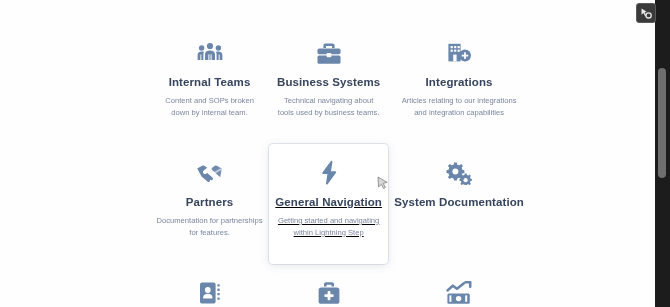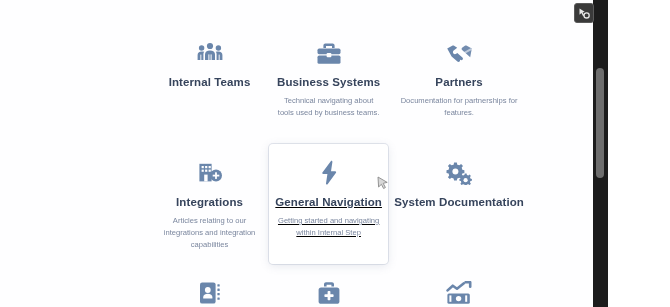--- a/index.html
+++ b/index.html
@@ -7,21 +7,21 @@
   html, body {
     width: 670px;
     height: 307px;
     overflow: hidden;
     background: #ffffff;
     font-family: "Liberation Sans", sans-serif;
   }
 
   #viewport {
     position: relative;
-    width: 608px;
+    width: 670px;
     height: 307px;
     background: #f0abfc;
     overflow: hidden;
   }
 
   
   #page {
     position: absolute;
     left: 0;
     top: 0;
@@ -153,45 +153,34 @@
             <path d="M13 8.4c-3.1 0-5 1.7-5 3.9V18h10v-5.7c0-2.2-1.9-3.9-5-3.9z"></path>
             <path d="M4.6 9.6C2.1 9.6.6 11 .6 12.9V18h5.8v-5.9c0-1 .3-1.8.8-2.4-.8 0-1.8 0-2.6-.1z"></path>
             <path d="M21.4 9.6c-.7.1-1.7.1-2.6.1.5.6.8 1.4.8 2.4V18h5.8v-5.1c0-1.9-1.5-3.3-4-3.3z"></path>
             <rect x="11.4" y="12.4" width="1" height="5.6" fill="#fff"></rect>
             <rect x="13.6" y="12.4" width="1" height="5.6" fill="#fff"></rect>
             <rect x="3.4" y="12.6" width=".9" height="5.4" fill="#fff"></rect>
             <rect x="21.7" y="12.6" width=".9" height="5.4" fill="#fff"></rect>
           </svg>
         </div>
         <div class="card-title">Internal Teams</div>
+        <div class="card-desc">Content and SOPs broken down by internal team.</div>
       </div>
 
       <div class="card">
         <div class="card-icon">
           <svg width="26" height="23" viewBox="0 0 26 23" fill="#6a86ab" aria-hidden="true">
             <path d="M9.4 1.5h7.2c1.1 0 2 .9 2 2V6h-2.6V4.1H10V6H7.4V3.5c0-1.1.9-2 2-2z"></path>
             <rect x="1.5" y="6.6" width="23" height="5.6" rx="1.6"></rect>
             <rect x="1.5" y="13.6" width="23" height="8.2" rx="1.6"></rect>
             <rect x="10.6" y="11.1" width="4.8" height="4.2" rx="1" fill="#fefeff"></rect>
           </svg>
         </div>
         <div class="card-title">Business Systems</div>
         <div class="card-desc">Technical navigating about tools used by business teams.</div>
-      </div>
-
-      <div class="card">
-        <div class="card-icon">
-          <svg width="27" height="20" viewBox="0 0 27 20" fill="#6a86ab" aria-hidden="true">
-            <path d="M1.2 5.4l5-2.7c.6-.3 1.3-.3 1.9.1l3.1 2-3.5 2.8c-.9.7-1 2-.3 2.9.7.8 1.9.9 2.8.3l1.1-.8 5.1 4.4c.7.6.7 1.7.1 2.3-.6.6-1.6.7-2.3.1l-.7-.6.1.1c.6.6.6 1.6 0 2.2-.6.6-1.6.6-2.2.1l-5.8-5L1.2 5.4z"></path>
-            <path d="M25.8 5.4l-5-2.7c-.6-.3-1.3-.3-1.9.1l-2.5 1.6c-.8.5-1 1.6-.5 2.4l.2.2 8.1 7.2 1.6-8.8z" opacity=".95"></path>
-            <rect x="14.6" y="8" width="11.8" height="2" transform="rotate(-30 20 9)" fill="#fefeff" opacity=".55"></rect>
-          </svg>
-        </div>
-        <div class="card-title">Partners</div>
-        <div class="card-desc">Documentation for partnerships for features.</div>
       </div>
 
       <div class="card">
         <div class="card-icon">
           <svg width="26" height="23" viewBox="0 0 26 23" fill="#6a86ab" aria-hidden="true">
             <path d="M2.4 1.8h12.2v17.6H2.4z"></path>
             <rect x="4.6" y="4" width="2.2" height="2.2" fill="#fefeff"></rect>
             <rect x="8.1" y="4" width="2.2" height="2.2" fill="#fefeff"></rect>
             <rect x="11.6" y="4" width="2.2" height="2.2" fill="#fefeff"></rect>
             <rect x="4.6" y="7.6" width="2.2" height="2.2" fill="#fefeff"></rect>
@@ -200,28 +189,40 @@
             <rect x="7.2" y="12.6" width="3.4" height="6.8" fill="#fefeff"></rect>
             <circle cx="19" cy="13.6" r="6"></circle>
             <rect x="18.1" y="10.3" width="1.8" height="6.6" fill="#fefeff"></rect>
             <rect x="15.7" y="12.7" width="6.6" height="1.8" fill="#fefeff"></rect>
           </svg>
         </div>
         <div class="card-title">Integrations</div>
         <div class="card-desc">Articles relating to our integrations and integration capabilities</div>
       </div>
 
+      <div class="card">
+        <div class="card-icon">
+          <svg width="27" height="20" viewBox="0 0 27 20" fill="#6a86ab" aria-hidden="true">
+            <path d="M1.2 5.4l5-2.7c.6-.3 1.3-.3 1.9.1l3.1 2-3.5 2.8c-.9.7-1 2-.3 2.9.7.8 1.9.9 2.8.3l1.1-.8 5.1 4.4c.7.6.7 1.7.1 2.3-.6.6-1.6.7-2.3.1l-.7-.6.1.1c.6.6.6 1.6 0 2.2-.6.6-1.6.6-2.2.1l-5.8-5L1.2 5.4z"></path>
+            <path d="M25.8 5.4l-5-2.7c-.6-.3-1.3-.3-1.9.1l-2.5 1.6c-.8.5-1 1.6-.5 2.4l.2.2 8.1 7.2 1.6-8.8z" opacity=".95"></path>
+            <rect x="14.6" y="8" width="11.8" height="2" transform="rotate(-30 20 9)" fill="#fefeff" opacity=".55"></rect>
+          </svg>
+        </div>
+        <div class="card-title">Partners</div>
+        <div class="card-desc">Documentation for partnerships for features.</div>
+      </div>
+
       <div class="card hovered">
         <div class="card-icon">
           <svg width="20" height="26" viewBox="0 0 20 26" fill="#6a86ab" aria-hidden="true">
             <path d="M11.8 1.2L3.4 12.6c-.4.6 0 1.4.8 1.4h4.2l-1.4 9.5c-.1.9 1 1.4 1.6.7l8.4-11.5c.4-.6 0-1.4-.8-1.4h-4.2L13.4 2c.1-1-1-1.5-1.6-.8z"></path>
           </svg>
         </div>
         <div class="card-title">General Navigation</div>
-        <div class="card-desc">Getting started and navigating within Internal Step</div>
+        <div class="card-desc">Getting started and navigating within Lightning Step</div>
       </div>
 
       <div class="card">
         <div class="card-icon">
           <svg width="26" height="24" viewBox="0 0 26 24" fill="#6a86ab" aria-hidden="true">
             <path d="M10.8 1.6l.5 2.1 2.1.6 1.7-1.3 1.9 1.9-1.3 1.7.6 2.1 2.1.5v2.7l-2.1.5-.6 2.1 1.3 1.7-1.9 1.9-1.7-1.3-2.1.6-.5 2.1H8.1l-.5-2.1-2.1-.6-1.7 1.3-1.9-1.9 1.3-1.7-.6-2.1-2.1-.5V9.2l2.1-.5.6-2.1L1.9 4.9l1.9-1.9 1.7 1.3 2.1-.6.5-2.1h2.7z"></path>
             <circle cx="9.4" cy="10.6" r="3" fill="#fefeff"></circle>
             <path d="M20.6 12.6l.3 1.5 1.5.4 1.2-.9 1.3 1.3-.9 1.2.4 1.5 1.5.3v1.9l-1.5.3-.4 1.5.9 1.2-1.3 1.3-1.2-.9-1.5.4-.3 1.5h-1.9l-.3-1.5-1.5-.4-1.2.9-1.3-1.3.9-1.2-.4-1.5-1.5-.3v-1.9l1.5-.3.4-1.5-.9-1.2 1.3-1.3 1.2.9 1.5-.4.3-1.5h1.9z"></path>
             <circle cx="19.6" cy="19.2" r="2.1" fill="#fefeff"></circle>
           </svg>

